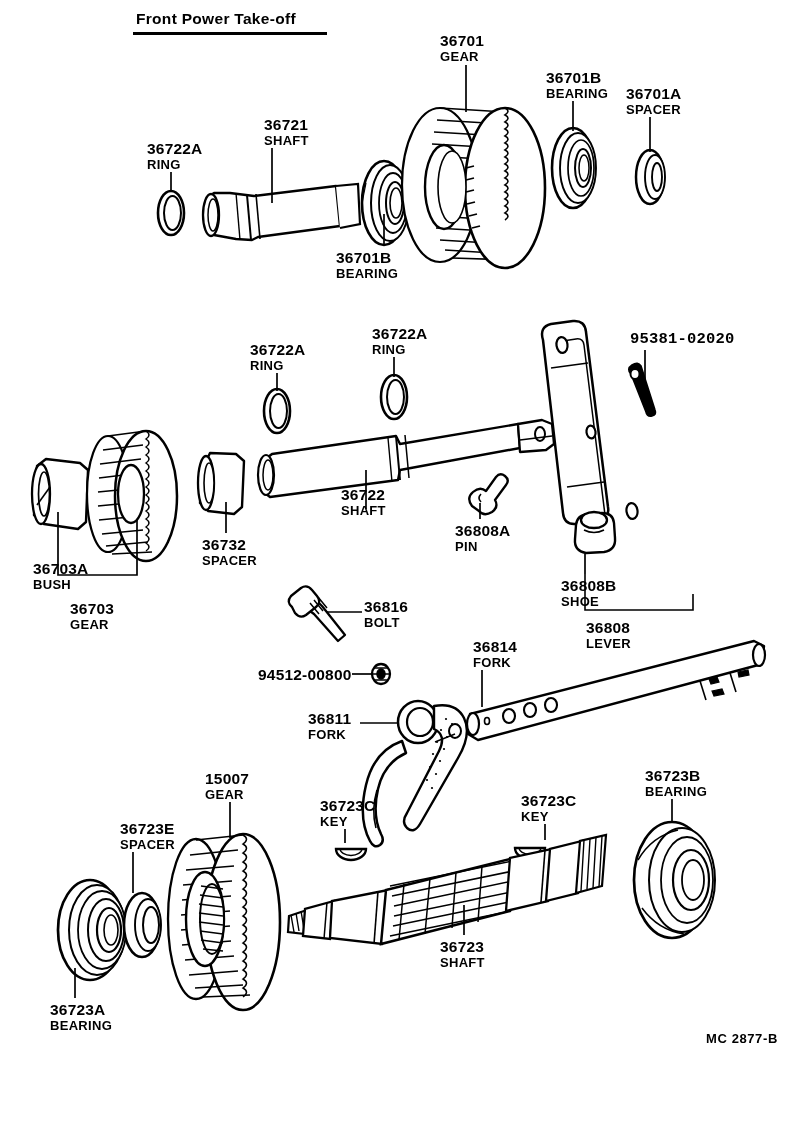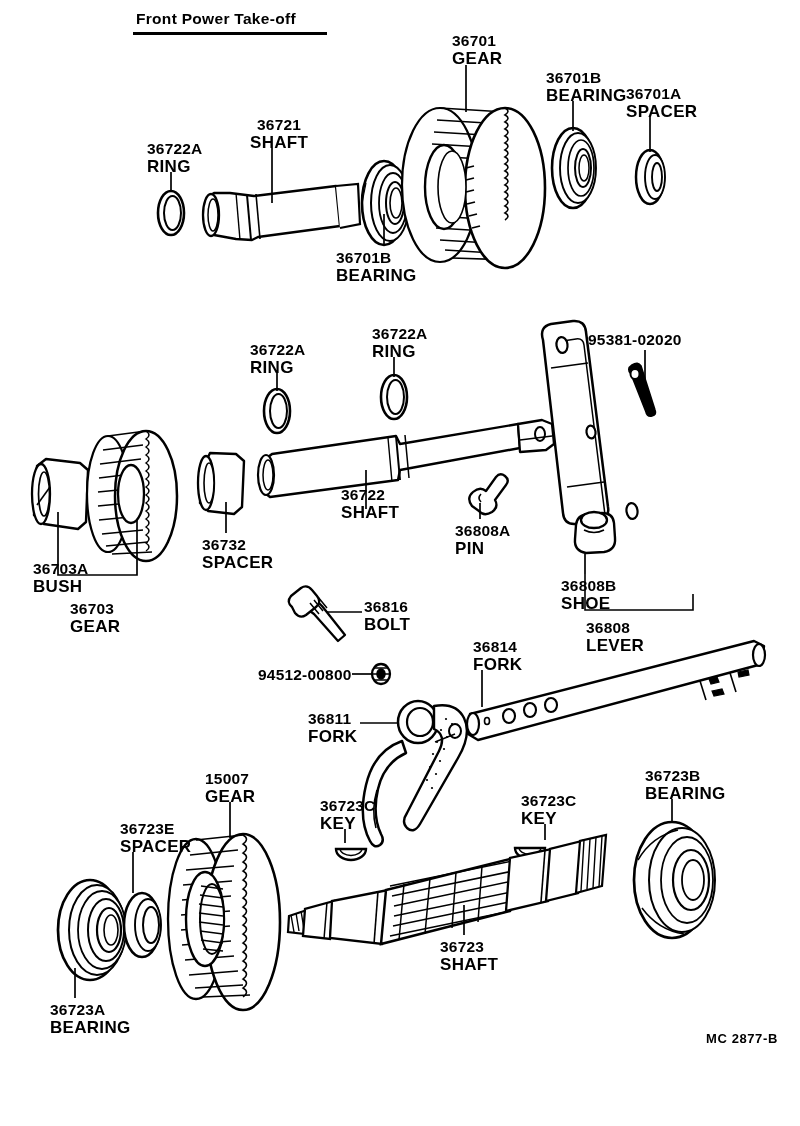--- a/index.html
+++ b/index.html
@@ -7,21 +7,21 @@
   body{
     width:800px;height:1126px;position:relative;overflow:hidden;
     font-family:"Liberation Sans", sans-serif;
     color:#000;
     -webkit-font-smoothing:antialiased;
   }
   #sheet{position:absolute;inset:0;width:800px;height:910px;}
   svg.art{position:absolute;left:0;top:0;width:800px;height:1126px;}
   .lbl{position:absolute;white-space:nowrap;line-height:1.0;}
   .lbl .pn{display:block;font-size:15.5px;font-weight:700;letter-spacing:0.2px;}
-  .lbl .nm{display:block;font-size:17px;font-weight:700;letter-spacing:0.3px;margin-top:1px;}
+  .lbl .nm{display:block;font-size:13px;font-weight:700;letter-spacing:0.3px;margin-top:1px;}
   #title{position:absolute;left:136px;top:10px;font-size:15.5px;font-weight:700;letter-spacing:0.3px;}
   #title-rule{position:absolute;left:133px;top:32px;width:194px;height:3px;background:#000;}
   #sheetcode{position:absolute;left:706px;top:1031px;font-size:13px;font-weight:700;letter-spacing:0.6px;}
 </style>
 </head>
 <body>
 
 <div id="sheet">
 
   <div id="title">Front Power Take-off</div>
@@ -385,31 +385,31 @@
       <line x1="75" y1="998" x2="75" y2="968"></line>
       <line x1="464" y1="935" x2="464" y2="905"></line>
     </g>
   </svg>
 
   <div class="lbl" style="left:147px;top:141px;">
     <span class="pn">36722A</span>
     <span class="nm">RING</span>
   </div>
 
-  <div class="lbl" style="left:250px;top:117px;text-align:center;">
+  <div class="lbl" style="left:264px;top:117px;">
     <span class="pn">36721</span>
     <span class="nm">SHAFT</span>
   </div>
 
   <div class="lbl" style="left:336px;top:250px;">
     <span class="pn">36701B</span>
     <span class="nm">BEARING</span>
   </div>
 
-  <div class="lbl" style="left:452px;top:33px;">
+  <div class="lbl" style="left:440px;top:33px;">
     <span class="pn">36701</span>
     <span class="nm">GEAR</span>
   </div>
 
   <div class="lbl" style="left:546px;top:70px;">
     <span class="pn">36701B</span>
     <span class="nm">BEARING</span>
   </div>
 
   <div class="lbl" style="left:626px;top:86px;">
@@ -420,21 +420,21 @@
   <div class="lbl" style="left:250px;top:342px;">
     <span class="pn">36722A</span>
     <span class="nm">RING</span>
   </div>
 
   <div class="lbl" style="left:372px;top:326px;">
     <span class="pn">36722A</span>
     <span class="nm">RING</span>
   </div>
 
-  <div class="lbl" style="left:588px;top:332px;">
+  <div class="lbl" style="left:630px;top:332px;font-family:Liberation Mono, monospace;">
     <span class="pn">95381-02020</span>
   </div>
 
   <div class="lbl" style="left:33px;top:561px;">
     <span class="pn">36703A</span>
     <span class="nm">BUSH</span>
   </div>
 
   <div class="lbl" style="left:70px;top:601px;">
     <span class="pn">36703</span>

